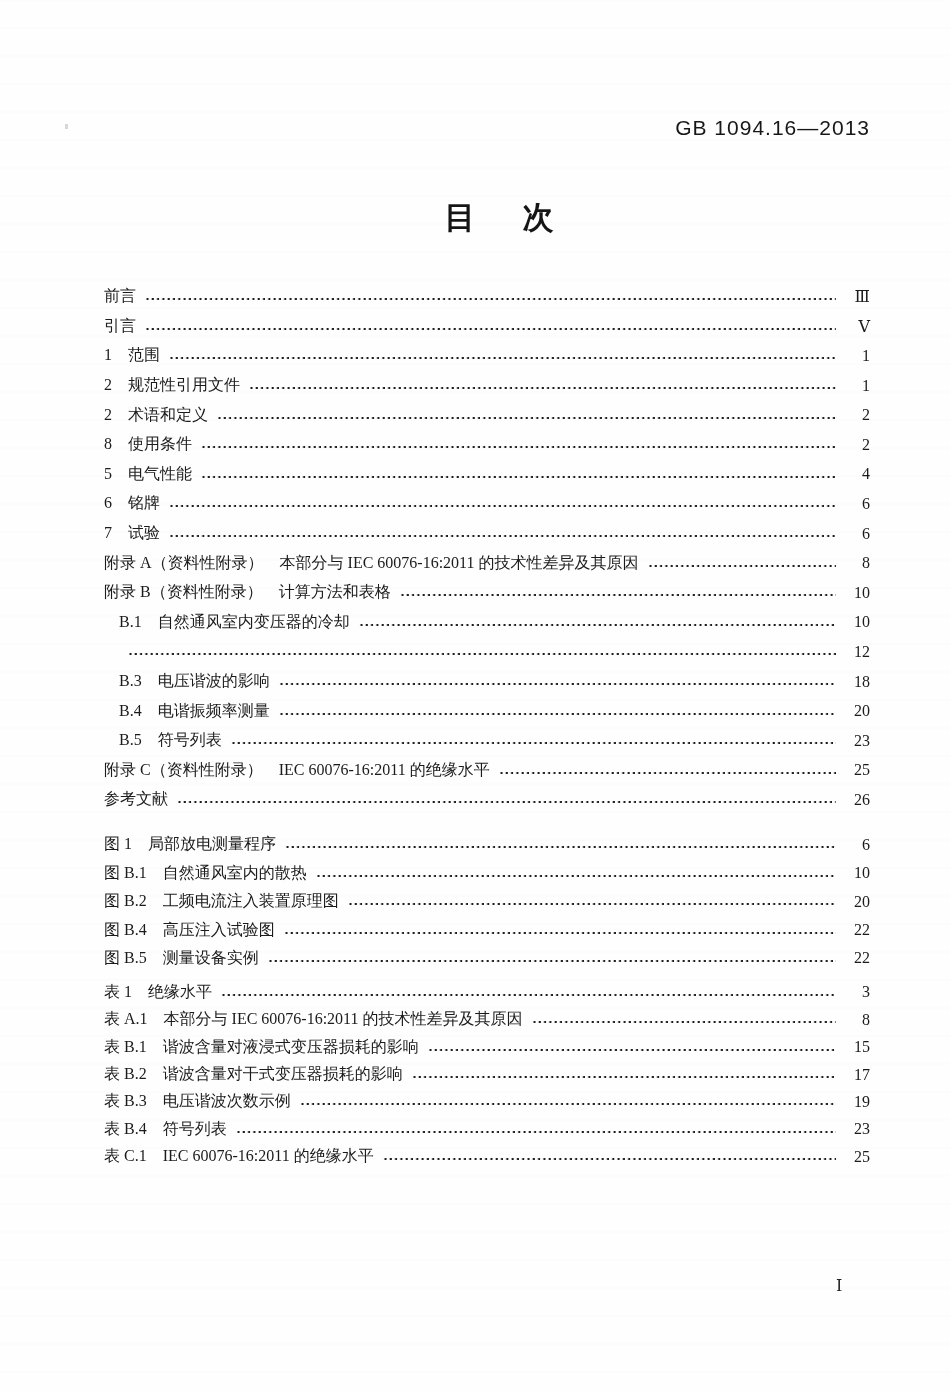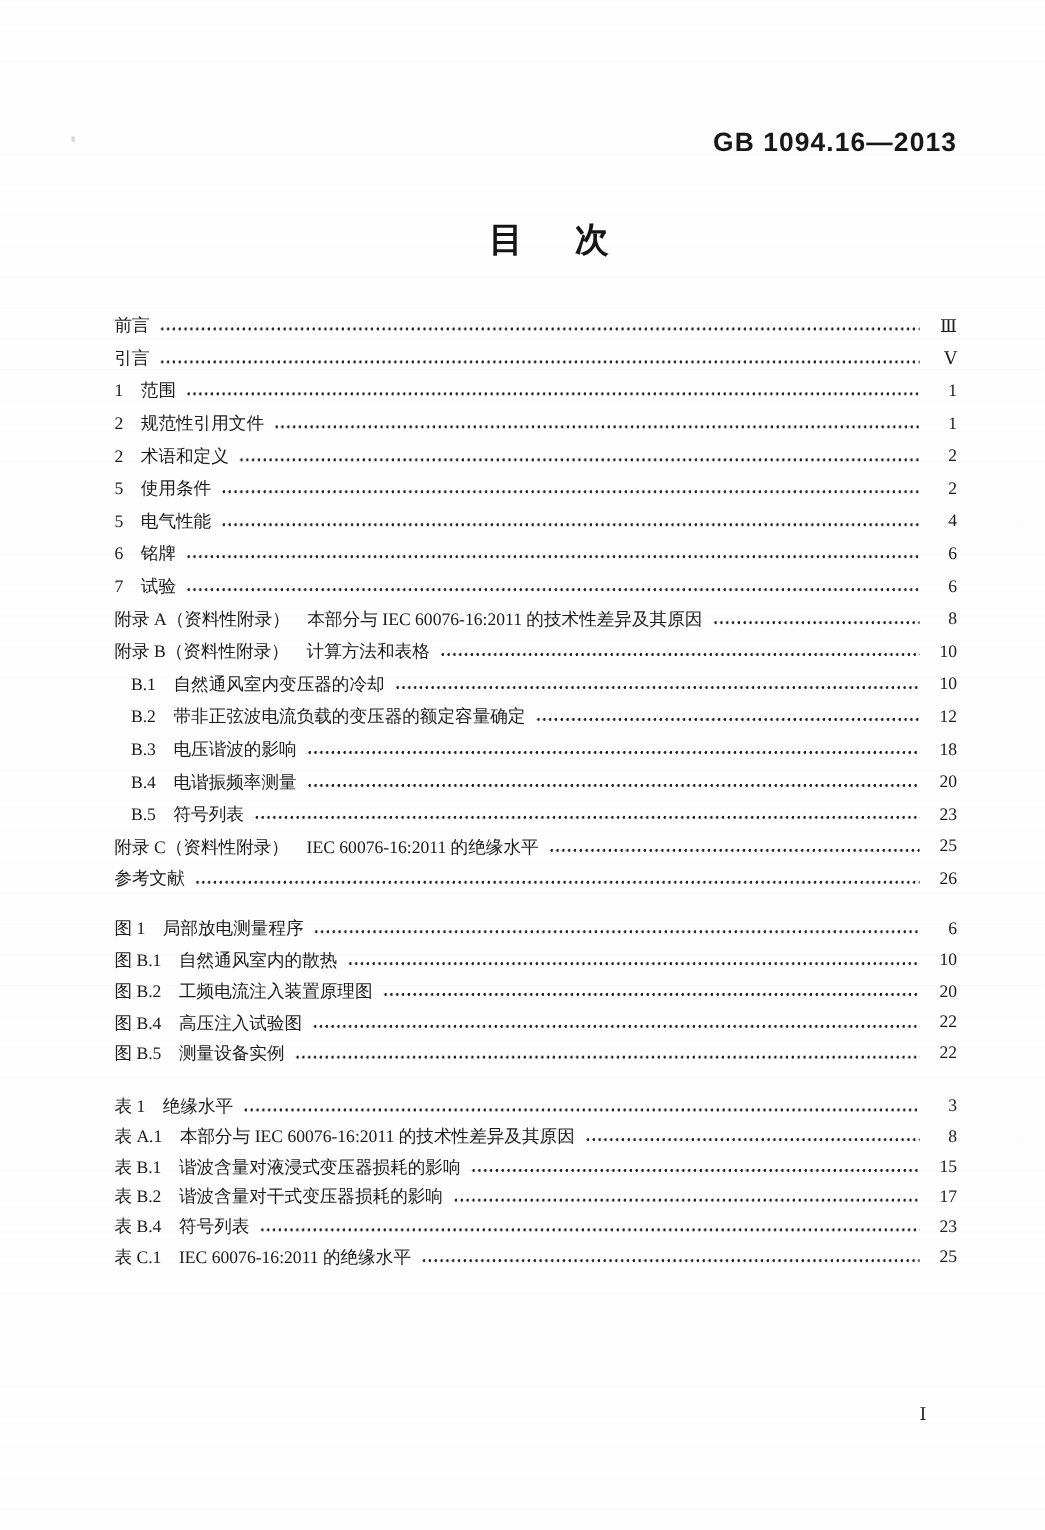--- a/index.html
+++ b/index.html
@@ -20,22 +20,22 @@
       repeating-linear-gradient(180deg,
         rgba(0,0,0,0.015) 0px, rgba(0,0,0,0.0) 1px,
         rgba(0,0,0,0.0) 27px, rgba(0,0,0,0.015) 28px);
     background-color: #fefefe;
   }
   .page-header-code {
     position: absolute;
     top: 116px;
     right: 80px;
     font-family: "Liberation Sans", "DejaVu Sans", sans-serif;
-    font-weight: bold;
-    font-size: 24px;
+    font-weight: normal;
+    font-size: 21px;
     letter-spacing: 1px;
     color: #171717;
   }
   .doc-title {
     position: absolute;
     top: 197px;
     left: 28px;
     width: 950px;
     text-align: center;
     font-size: 31px;
@@ -52,21 +52,21 @@
   }
   .row {
     display: flex;
     align-items: center;
     font-size: 16px;
     white-space: pre;
   }
   .toc-list .row    { height: 29.6px; align-items: center; }
   .figures-list     { margin-top: 16px; }
   .figures-list .row{ height: 28.4px; }
-  .tables-list      { margin-top: 20px; }
+  .tables-list      { margin-top: 6px; }
   .tables-list .row { height: 27.4px; }
   .row.indent { padding-left: 15px; }
   .lbl { white-space: pre; flex-shrink: 0; }
   .dots {
     flex: 1;
     height: 7px;
     margin: 0 6px 0 9px;
     transform: translateY(3px);
     background-image: radial-gradient(circle at 2.5px 3px, #1d1d1d 1.05px, rgba(0,0,0,0) 1.4px);
     background-size: 5.3px 7px;
@@ -107,48 +107,49 @@
   <div class="doc-title">目　次</div>
 
   <div class="contents">
 
     <div class="toc-list">
       <div class="row"><span class="lbl">前言</span><span class="dots"></span><span class="pg">Ⅲ</span></div>
       <div class="row"><span class="lbl">引言</span><span class="dots"></span><span class="pg">Ⅴ</span></div>
       <div class="row"><span class="lbl">1　范围</span><span class="dots"></span><span class="pg">1</span></div>
       <div class="row"><span class="lbl">2　规范性引用文件</span><span class="dots"></span><span class="pg">1</span></div>
       <div class="row"><span class="lbl">2　术语和定义</span><span class="dots"></span><span class="pg">2</span></div>
-      <div class="row"><span class="lbl">5　使用条件</span><span class="dots"></span><span class="pg">2</span></div>
+      <div class="row"><span class="lbl">8　使用条件</span><span class="dots"></span><span class="pg">2</span></div>
       <div class="row"><span class="lbl">5　电气性能</span><span class="dots"></span><span class="pg">4</span></div>
       <div class="row"><span class="lbl">6　铭牌</span><span class="dots"></span><span class="pg">6</span></div>
       <div class="row"><span class="lbl">7　试验</span><span class="dots"></span><span class="pg">6</span></div>
       <div class="row"><span class="lbl">附录 A（资料性附录）　本部分与 IEC 60076-16:2011 的技术性差异及其原因</span><span class="dots"></span><span class="pg">8</span></div>
       <div class="row"><span class="lbl">附录 B（资料性附录）　计算方法和表格</span><span class="dots"></span><span class="pg">10</span></div>
       <div class="row indent"><span class="lbl">B.1　自然通风室内变压器的冷却</span><span class="dots"></span><span class="pg">10</span></div>
-      <div class="row indent"><span class="lbl">B.2　带非正弦波电流负载的变压器的额定容量确定</span><span class="dots"></span><span class="pg">12</span></div>
+      <div class="row indent"><span class="dots"></span><span class="pg">12</span></div>
       <div class="row indent"><span class="lbl">B.3　电压谐波的影响</span><span class="dots"></span><span class="pg">18</span></div>
       <div class="row indent"><span class="lbl">B.4　电谐振频率测量</span><span class="dots"></span><span class="pg">20</span></div>
       <div class="row indent"><span class="lbl">B.5　符号列表</span><span class="dots"></span><span class="pg">23</span></div>
       <div class="row"><span class="lbl">附录 C（资料性附录）　IEC 60076-16:2011 的绝缘水平</span><span class="dots"></span><span class="pg">25</span></div>
       <div class="row"><span class="lbl">参考文献</span><span class="dots"></span><span class="pg">26</span></div>
     </div>
 
     <div class="figures-list">
       <div class="row"><span class="lbl">图 1　局部放电测量程序</span><span class="dots"></span><span class="pg">6</span></div>
       <div class="row"><span class="lbl">图 B.1　自然通风室内的散热</span><span class="dots"></span><span class="pg">10</span></div>
       <div class="row"><span class="lbl">图 B.2　工频电流注入装置原理图</span><span class="dots"></span><span class="pg">20</span></div>
       <div class="row"><span class="lbl">图 B.4　高压注入试验图</span><span class="dots"></span><span class="pg">22</span></div>
       <div class="row"><span class="lbl">图 B.5　测量设备实例</span><span class="dots"></span><span class="pg">22</span></div>
     </div>
 
     <div class="tables-list">
       <div class="row"><span class="lbl">表 1　绝缘水平</span><span class="dots"></span><span class="pg">3</span></div>
       <div class="row"><span class="lbl">表 A.1　本部分与 IEC 60076-16:2011 的技术性差异及其原因</span><span class="dots"></span><span class="pg">8</span></div>
       <div class="row"><span class="lbl">表 B.1　谐波含量对液浸式变压器损耗的影响</span><span class="dots"></span><span class="pg">15</span></div>
       <div class="row"><span class="lbl">表 B.2　谐波含量对干式变压器损耗的影响</span><span class="dots"></span><span class="pg">17</span></div>
+      <div class="row"><span class="lbl">表 B.3　电压谐波次数示例</span><span class="dots"></span><span class="pg">19</span></div>
       <div class="row"><span class="lbl">表 B.4　符号列表</span><span class="dots"></span><span class="pg">23</span></div>
       <div class="row"><span class="lbl">表 C.1　IEC 60076-16:2011 的绝缘水平</span><span class="dots"></span><span class="pg">25</span></div>
     </div>
 
   </div>
 
   <div class="footer-page">Ⅰ</div>
 
 </div>
 

